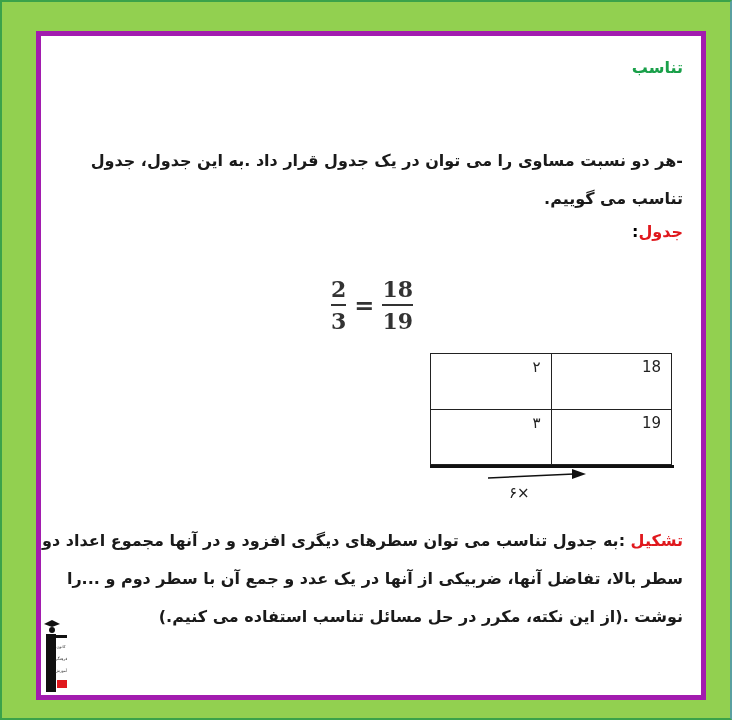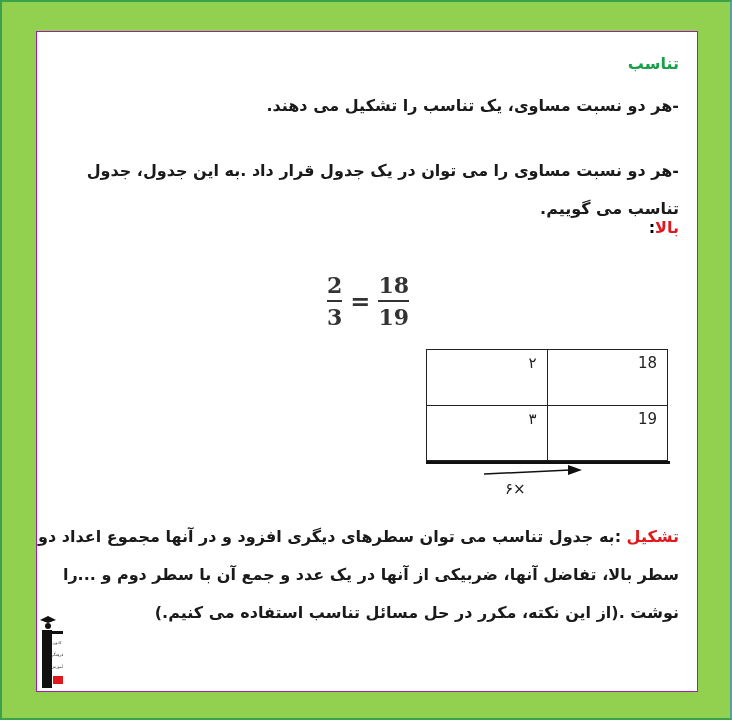--- a/index.html
+++ b/index.html
@@ -9,27 +9,27 @@
     font-family:"DejaVu Sans", sans-serif;
   }
   .frame {
     position:absolute; left:0; top:0; width:728px; height:716px;
     border-top:2px solid #3aa24a; border-left:2px solid #3aa24a;
     border-right:2px solid #5aa0a0; border-bottom:2px solid #3aa24a;
     background:#92d050;
   }
   .panel {
     position:absolute; left:34px; top:29px; width:660px; height:659px;
-    background:#fff; border:1px solid #a21caf;
+    background:#fff; border:5px solid #a21caf;
   }
   .rtl { direction:rtl; text-align:right; position:absolute; right:18px; }
   .title { top:22px; font-size:16px; font-weight:bold; color:#1aa04a; }
   .para { font-size:16px; font-weight:bold; color:#1a1a1a; line-height:32px; }
   .p1 { top:58px; }
-  .p2 { top:120px; width:640px; line-height:38px; }
+  .p2 { top:106px; width:640px; line-height:38px; }
   .example { top:186px; font-size:16px; font-weight:bold; }
   .red { color:#e0181d; }
   .eq {
     position:absolute; left:290px; top:240px;
     font-family:"DejaVu Serif", serif; font-weight:bold; font-size:22px; color:#333;
     display:flex; align-items:center;
   }
   .frac { display:flex; flex-direction:column; align-items:center; }
   .frac span { line-height:26px; }
   .frac .bar { width:100%; height:2px; background:#333; margin:2px 0; }
@@ -47,24 +47,23 @@
   .mult { position:absolute; left:468px; top:448px; font-size:15px; color:#222; }
   .note { top:486px; width:650px; line-height:38px; }
   .logo { position:absolute; left:0px; top:582px; width:26px; height:76px; }
 </style>
 </head>
 <body>
 
 <div class="frame">
   <div class="panel">
     <div class="rtl title">تناسب</div>
-    <div class="rtl para p1">-هر دو نسبت مساوی، یک تناسب را تشکیل می دهند.</div>
     <div class="rtl para p2">-هر دو نسبت مساوی را می توان در یک جدول قرار داد .به این جدول، جدول تناسب می گوییم.</div>
     <div class="rtl example">
-      <span class="red">بالا</span><span>:</span>
+      <span class="red">جدول</span><span>:</span>
     </div>
 
     <div class="eq">
       <div class="frac">
         <span>2</span>
         <div class="bar"></div>
         <span>3</span>
       </div>
       <span class="eqsign">=</span>
       <div class="frac">

